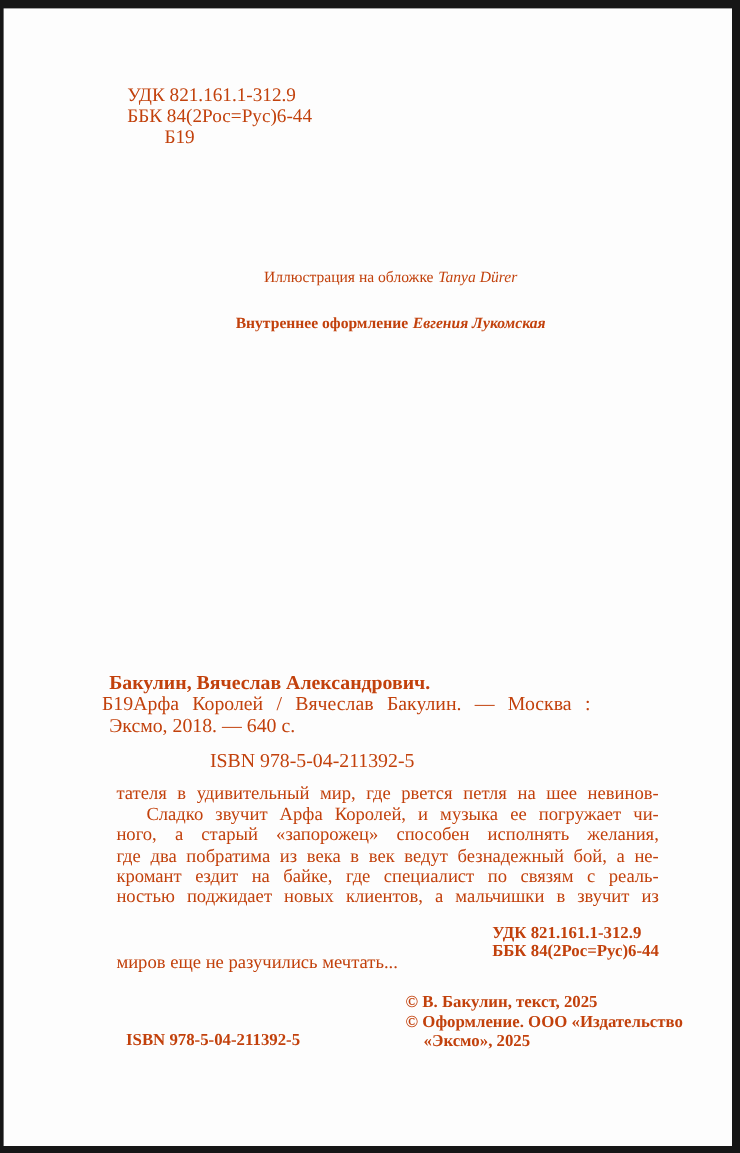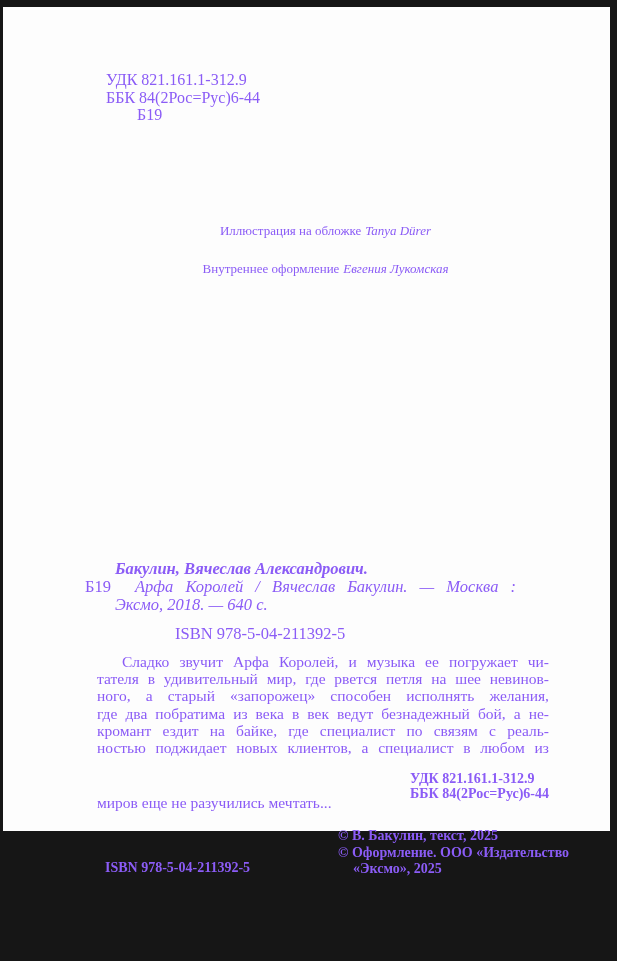--- a/index.html
+++ b/index.html
@@ -4,53 +4,53 @@
 <style>
   html, body {
     margin: 0; padding: 0;
     width: 617px; height: 961px;
     background: #161616;
     overflow: hidden;
   }
   .page {
     position: absolute;
     left: 3px; top: 7px;
-    width: 607px; height: 824px;
+    width: 607px; height: 948px;
     background: #fdfdfd;
-    color: #8b5cf6;
+    color: #c2410c;
     font-family: "Liberation Serif", "DejaVu Serif", serif;
     -webkit-font-smoothing: antialiased;
   }
   .abs { position: absolute; }
 
   
   .top-codes {
     left: 103px; top: 64px;
     font-size: 16px; line-height: 17.5px;
     white-space: nowrap;
   }
   .top-codes .author-code { padding-left: 31px; }
 
   
   .credits {
     left: 38px; right: 0; top: 215px;
     text-align: center;
     font-size: 13px; line-height: 18px;
     white-space: nowrap;
   }
-  .credit-line + .credit-line { margin-top: 20px; }
+  .credit-line + .credit-line { margin-top: 20px; font-weight: bold; }
   .credit-line i { margin-left: 0.30em; }
 
   
   .catalog {
     left: 0; top: 553px; width: 607px;
     font-size: 16.5px; line-height: 18px;
   }
   .catalog .code { position: absolute; left: 82px; top: 18px; }
-  .catalog .body { margin-left: 112px; width: 401px; font-style: italic; }
+  .catalog .body { margin-left: 88px; width: 401px; }
   .catalog .author { font-weight: bold; white-space: nowrap; }
   .catalog .title-line {
     text-indent: 20px;
     text-align: justify; text-align-last: justify;
   }
   .catalog .imprint-line { white-space: nowrap; }
   .catalog .isbn { margin-left: 172px; margin-top: 11px; white-space: nowrap; }
 
   
   .annotation {
@@ -108,26 +108,26 @@
     <div class="code">Б19</div>
     <div class="body">
       <div class="author">Бакулин, Вячеслав Александрович.</div>
       <div class="title-line">Арфа Королей / Вячеслав Бакулин. — Москва :</div>
       <div class="imprint-line">Эксмо, 2018. — 640 с.</div>
     </div>
     <div class="isbn">ISBN 978-5-04-211392-5</div>
   </div>
 
   <div class="abs annotation">
+    <div class="ann-line">тателя в удивительный мир, где рвется петля на шее невинов-</div>
     <div class="ann-line first">Сладко звучит Арфа Королей, и музыка ее погружает чи-</div>
-    <div class="ann-line">тателя в удивительный мир, где рвется петля на шее невинов-</div>
     <div class="ann-line">ного, а старый «запорожец» способен исполнять желания,</div>
     <div class="ann-line">где два побратима из века в век ведут безнадежный бой, а не-</div>
     <div class="ann-line">кромант ездит на байке, где специалист по связям с реаль-</div>
-    <div class="ann-line">ностью поджидает новых клиентов, а специалист в любом из</div>
+    <div class="ann-line">ностью поджидает новых клиентов, а мальчишки в звучит из</div>
     <div class="ann-line last">миров еще не разучились мечтать...</div>
   </div>
 
   <div class="abs bottom-codes">
     <div>УДК 821.161.1-312.9</div>
     <div>ББК 84(2Рос=Рус)6-44</div>
   </div>
 
   <div class="abs footer-isbn">ISBN 978-5-04-211392-5</div>
 

